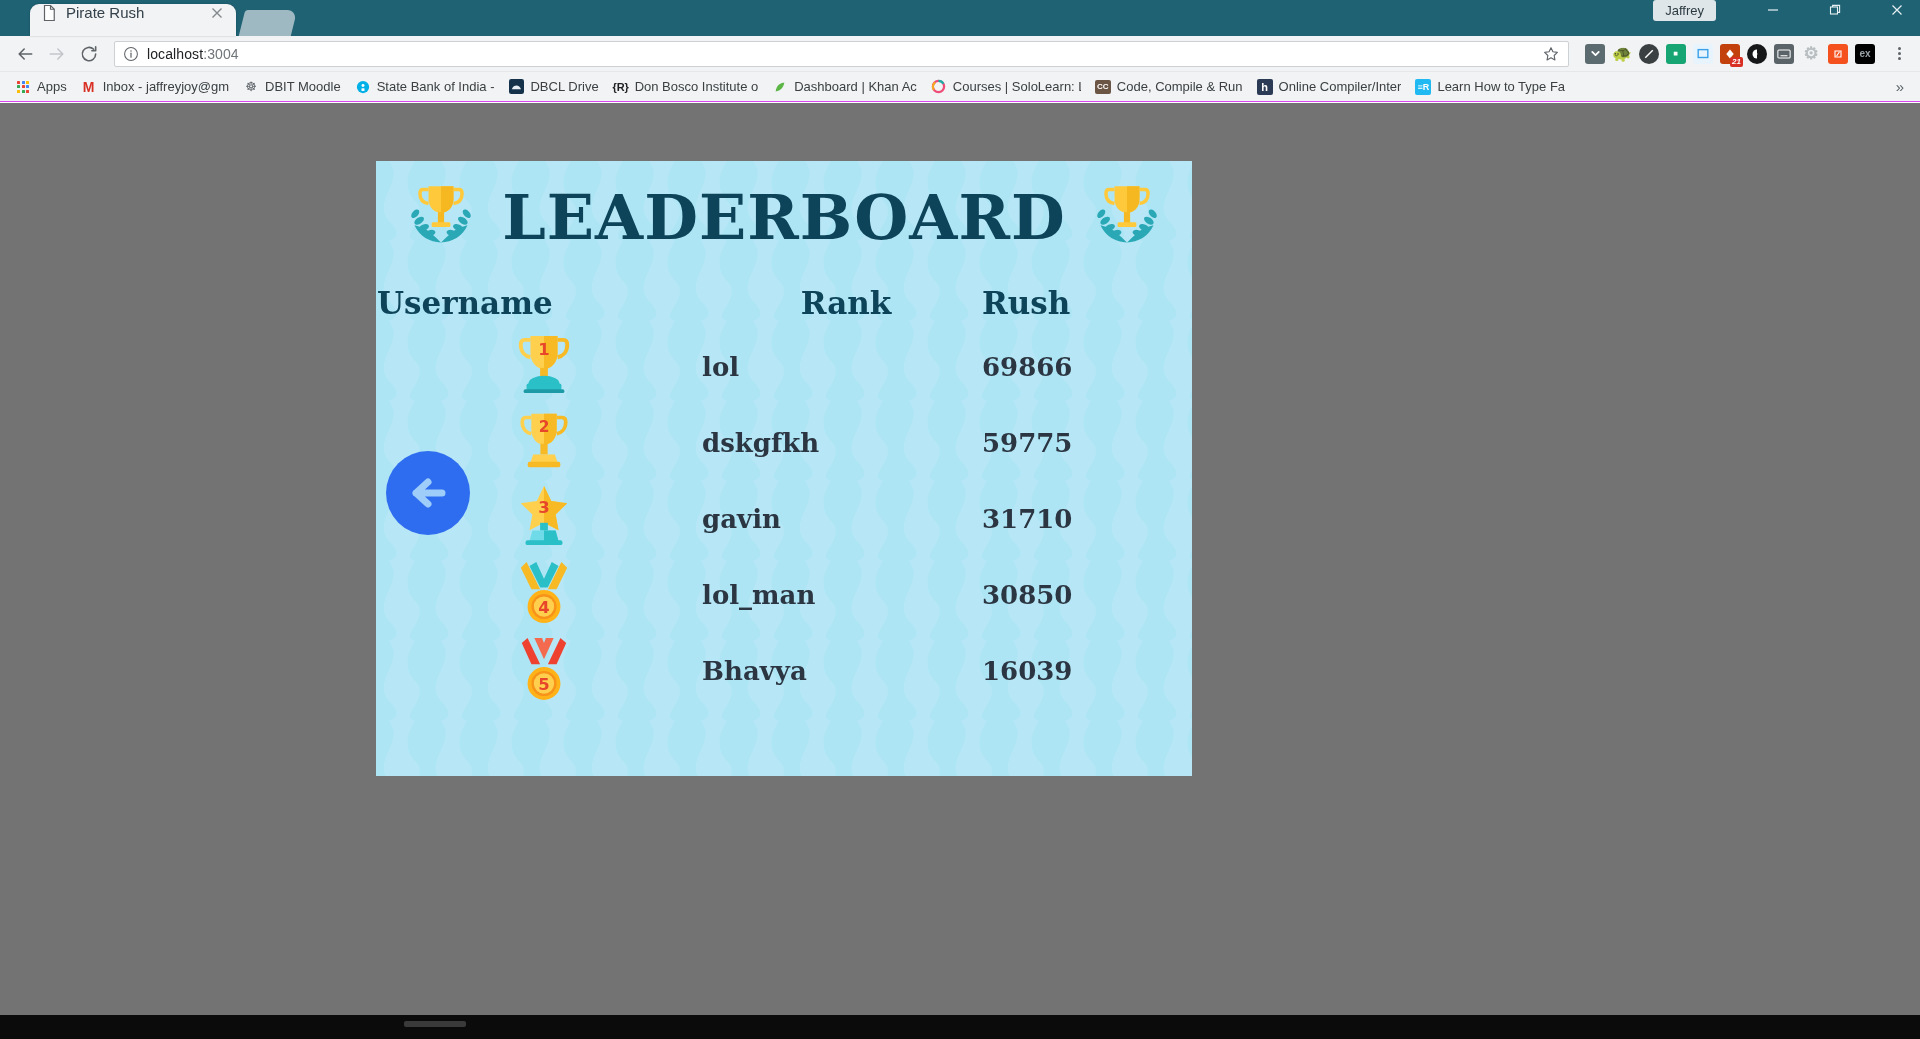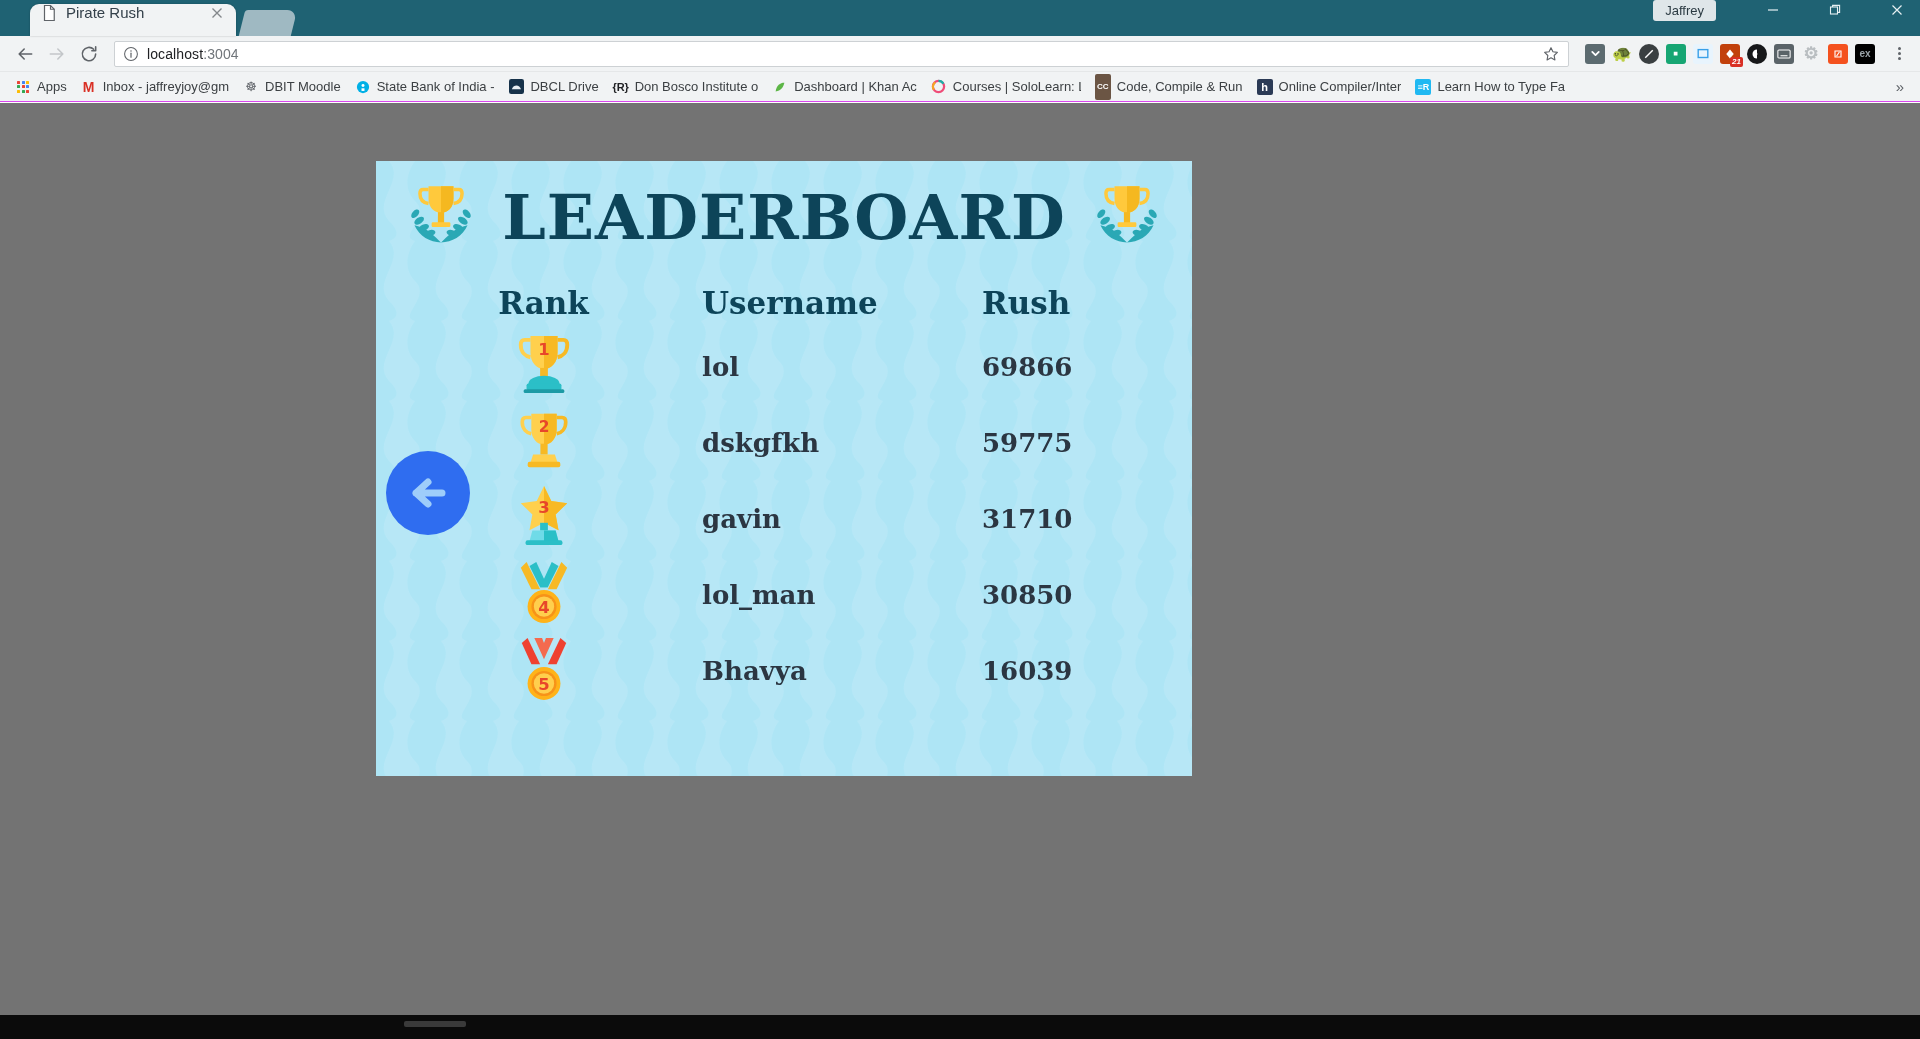--- a/index.html
+++ b/index.html
@@ -346,21 +346,21 @@
       <span class="bm-ico">
         <svg width="15" height="15" viewBox="0 0 16 16">
           <circle cx="8" cy="8" r="6" fill="none" stroke="#ef4c78" stroke-width="2.4"></circle>
           <path d="M8 2a6 6 0 0 1 5.2 3" stroke="#19b0a8" stroke-width="2.4" fill="none"></path>
           <path d="M3 11.5A6 6 0 0 1 4.5 3.6" stroke="#f5a623" stroke-width="2.4" fill="none"></path>
         </svg>
       </span>
       <span class="bm-label">Courses | SoloLearn: L</span>
     </div>
     <div class="bm">
-      <span class="bm-ico" style="background:#6b5544;color:#fff;font-size:8px;font-weight:bold;border-radius:2px;width:16px;height:26px">CC</span>
+      <span class="bm-ico" style="background:#6b5544;color:#fff;font-size:8px;font-weight:bold;border-radius:2px;width:16px;height:14px">CC</span>
       <span class="bm-label">Code, Compile &amp; Run</span>
     </div>
     <div class="bm">
       <span class="bm-ico" style="background:#2b3a55;color:#fff;font-size:11px;font-weight:bold;border-radius:2px">h</span>
       <span class="bm-label">Online Compiler/Inter</span>
     </div>
     <div class="bm">
       <span class="bm-ico" style="background:#20b9f2;color:#fff;font-size:9px;font-weight:bold;border-radius:2px">≡R</span>
       <span class="bm-label">Learn How to Type Fa</span>
     </div>
@@ -431,22 +431,22 @@
               <path d="M50 12h16v16c0 11-7 18-16 18z" fill="#f5b820"></path>
               <path d="M34 16h-7c-3 0-4 2-4 5 0 8 5 12 11 13" fill="none" stroke="#ffc93c" stroke-width="4.5"></path>
               <path d="M66 16h7c3 0 4 2 4 5 0 8-5 12-11 13" fill="none" stroke="#ffc93c" stroke-width="4.5"></path>
               <rect x="46" y="45" width="8" height="14" fill="#f5b820"></rect>
               <rect x="38" y="58" width="24" height="6" rx="1.5" fill="#ffc93c"></rect>
             </svg>
           </span>
         </div>
 
         <div class="head-row">
+          <span class="col-head user">Username</span>
           <span class="col-head rank">Rank</span>
-          <span class="col-head user">Username</span>
           <span class="col-head score">Rush</span>
         </div>
 
         <div class="rows">
 
           <div class="row">
             <span class="cell-rank">
               <span>
                 <svg width="62" height="66" viewBox="0 0 64 68">
                   <path d="M18 4h28v17c0 10-6 17-14 17s-14-7-14-17z" fill="#ffd04d"></path>

